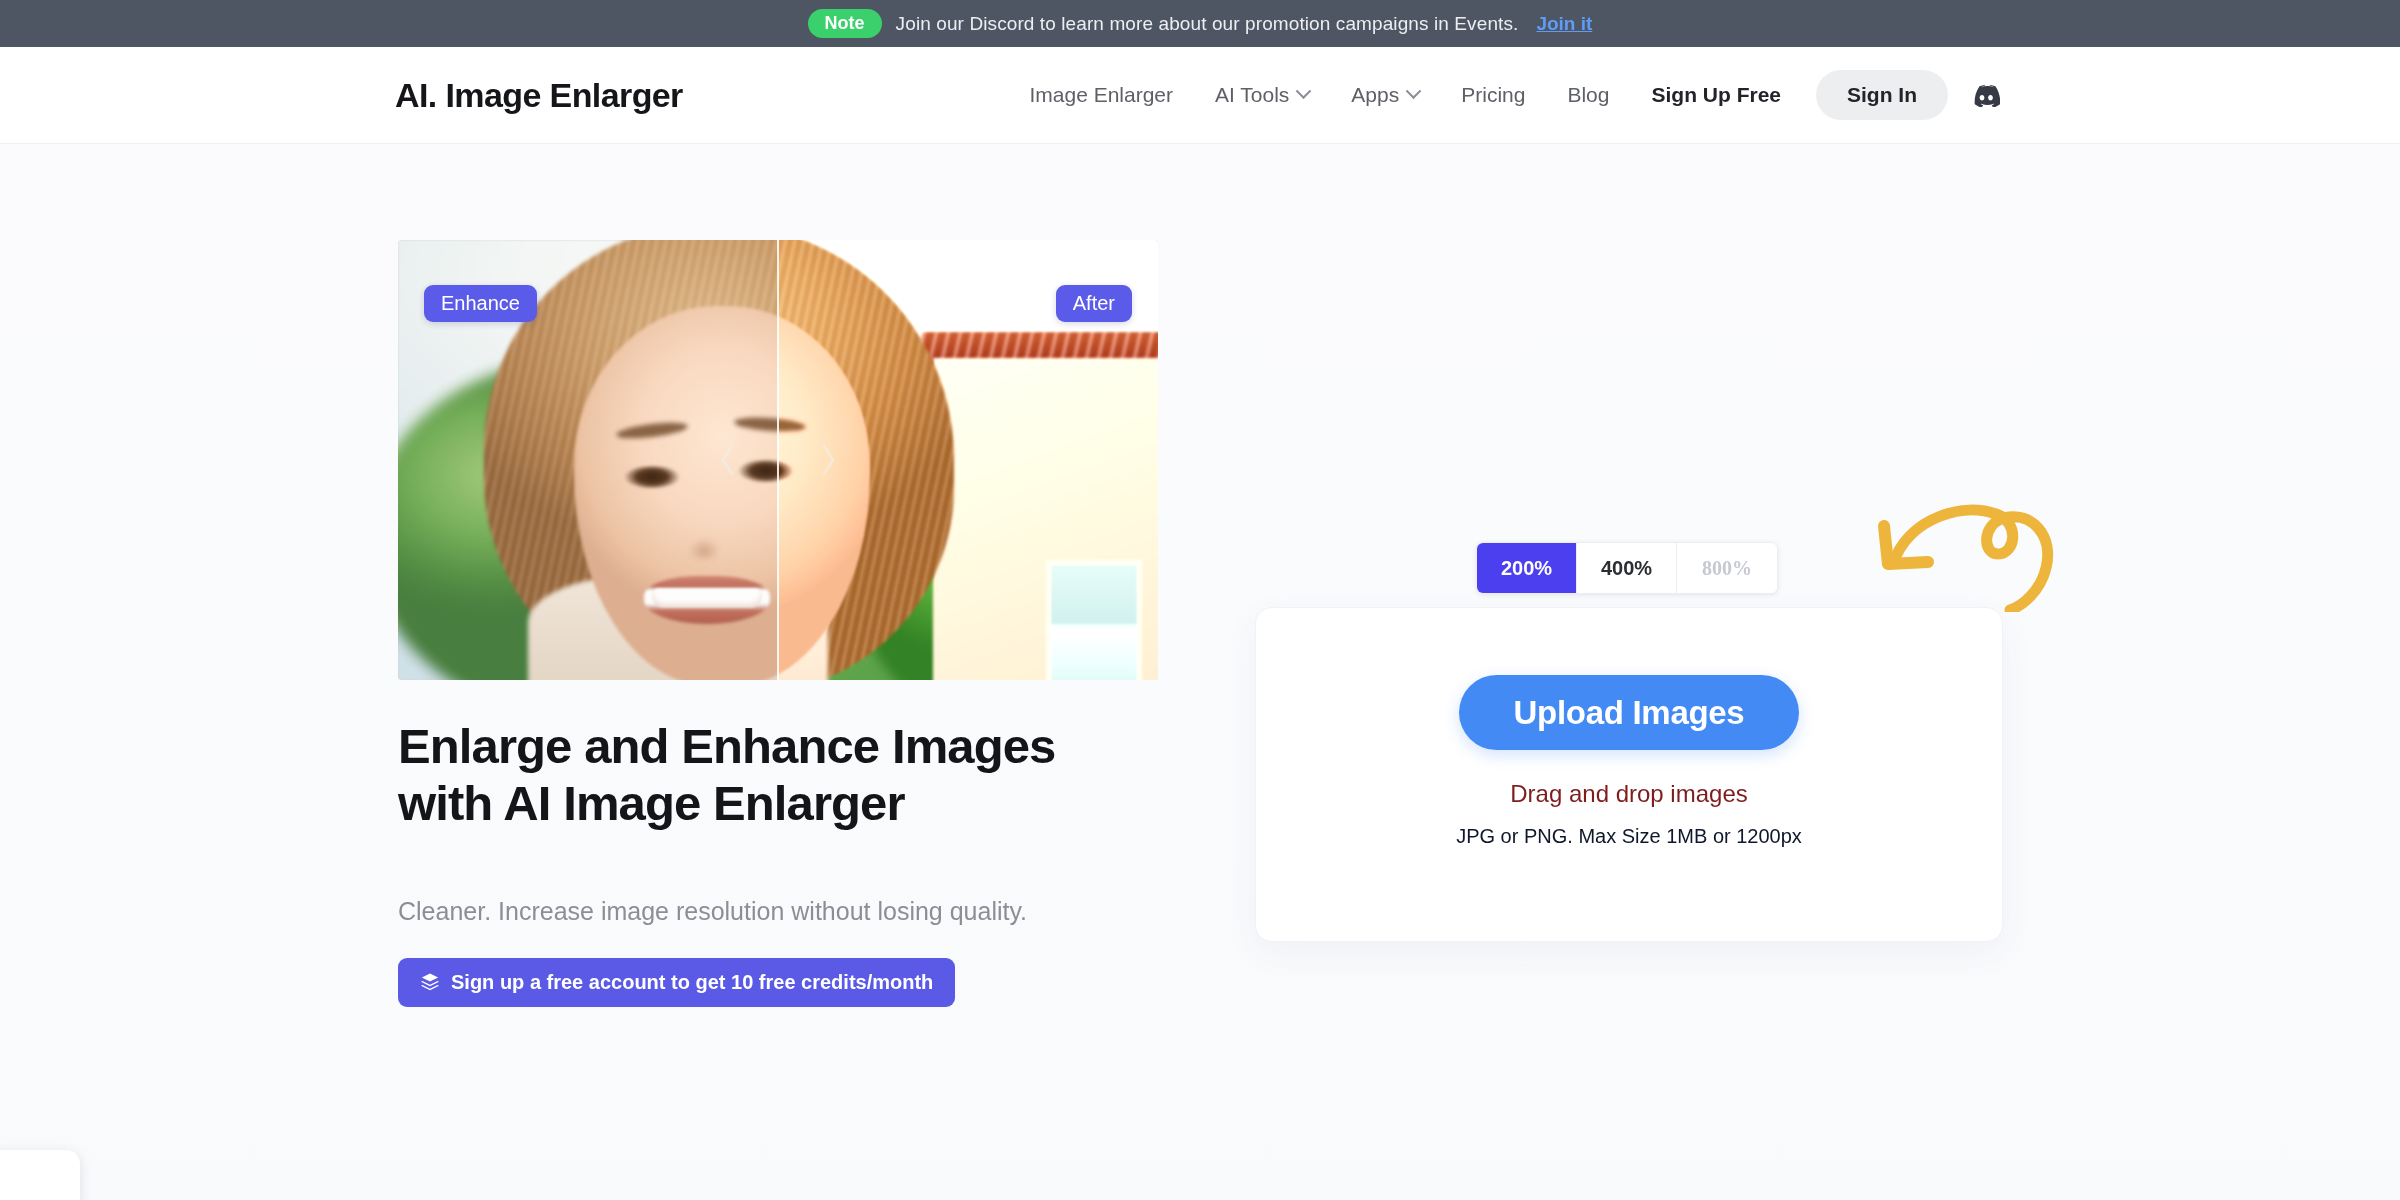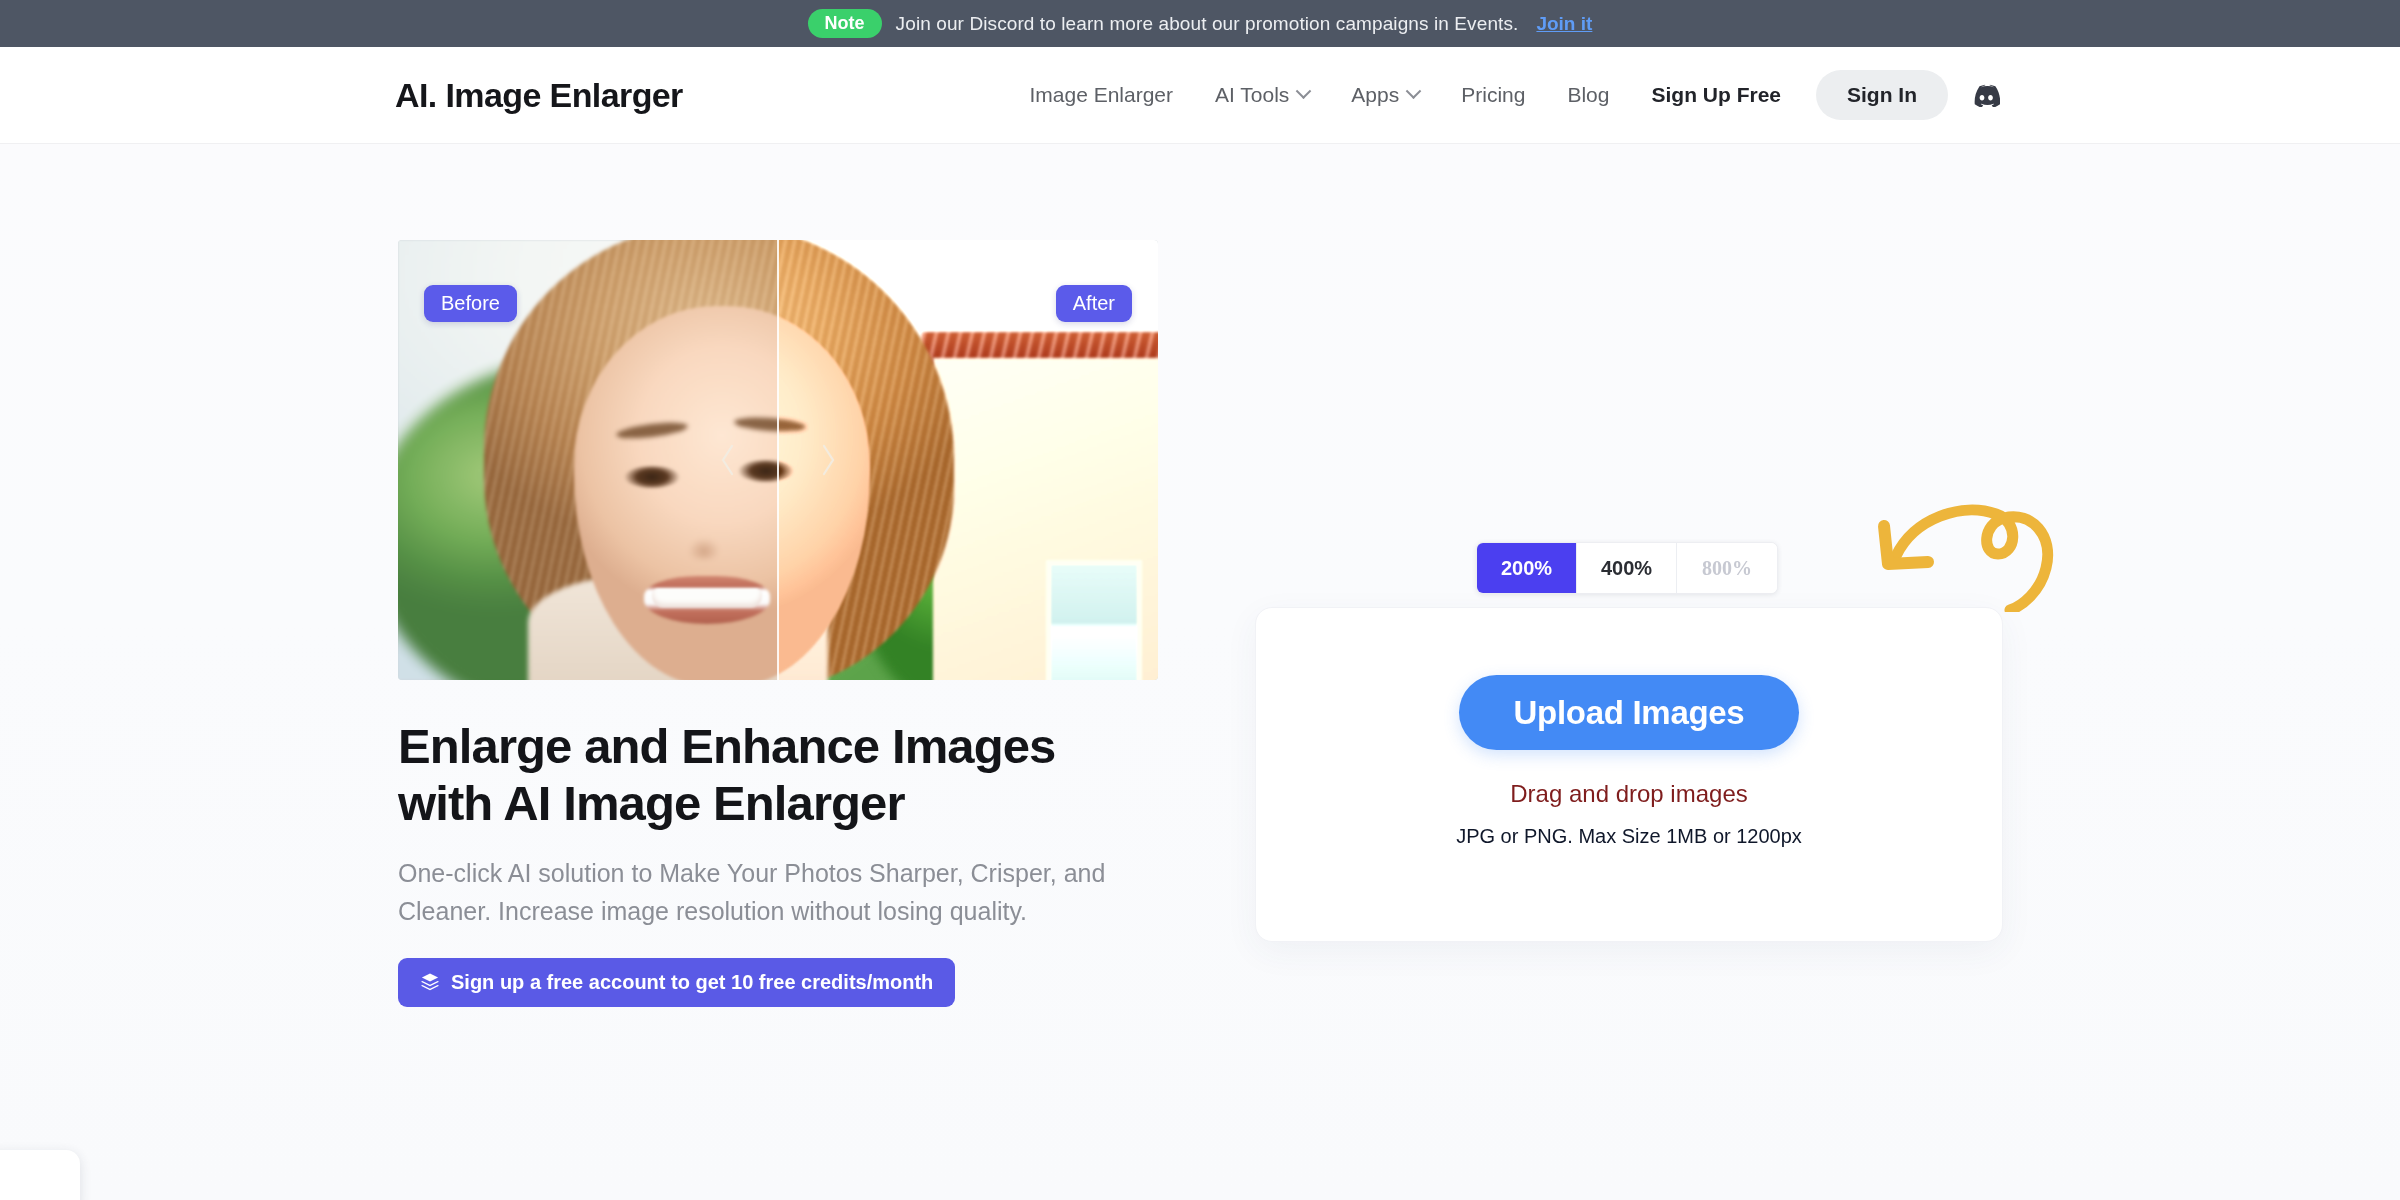--- a/index.html
+++ b/index.html
@@ -493,31 +493,31 @@
 
       <div class="handle">
         <svg width="20" height="34" viewBox="0 0 20 34">
           <path d="M14 3 L5 17 L14 31" fill="none" stroke="#f2ede3" stroke-width="2.2" stroke-linecap="round" stroke-linejoin="round"></path>
         </svg>
         <svg width="20" height="34" viewBox="0 0 20 34">
           <path d="M6 3 L15 17 L6 31" fill="none" stroke="#f2ede3" stroke-width="2.2" stroke-linecap="round" stroke-linejoin="round"></path>
         </svg>
       </div>
 
-      <div class="tagpill before">Before</div>
+      <div class="tagpill before">Enhance</div>
       <div class="tagpill after">After</div>
     </div>
 
     <h1 class="headline">
       <span>Enlarge and Enhance Images</span><br>
       <span>with AI Image Enlarger</span>
     </h1>
 
     <p class="subhead">
-      <span>One-click AI solution to Make Your Photos Sharper, Crisper, and</span><br>
+      <br>
       <span>Cleaner. Increase image resolution without losing quality.</span>
     </p>
 
     <div class="credits-badge">
       <svg width="20" height="20" viewBox="0 0 20 20">
         <path d="M10 1.6 1.9 5.6 10 9.6l8.1-4z" fill="#ffffff"></path>
         <path d="M2.4 9.1 1 9.8l9 4.4 9-4.4-1.4-.7-7.6 3.7z" fill="#ffffff"></path>
         <path d="M2.4 13.1 1 13.8l9 4.4 9-4.4-1.4-.7-7.6 3.7z" fill="#ffffff"></path>
       </svg>
       <span>Sign up a free account to get 10 free credits/month</span>

